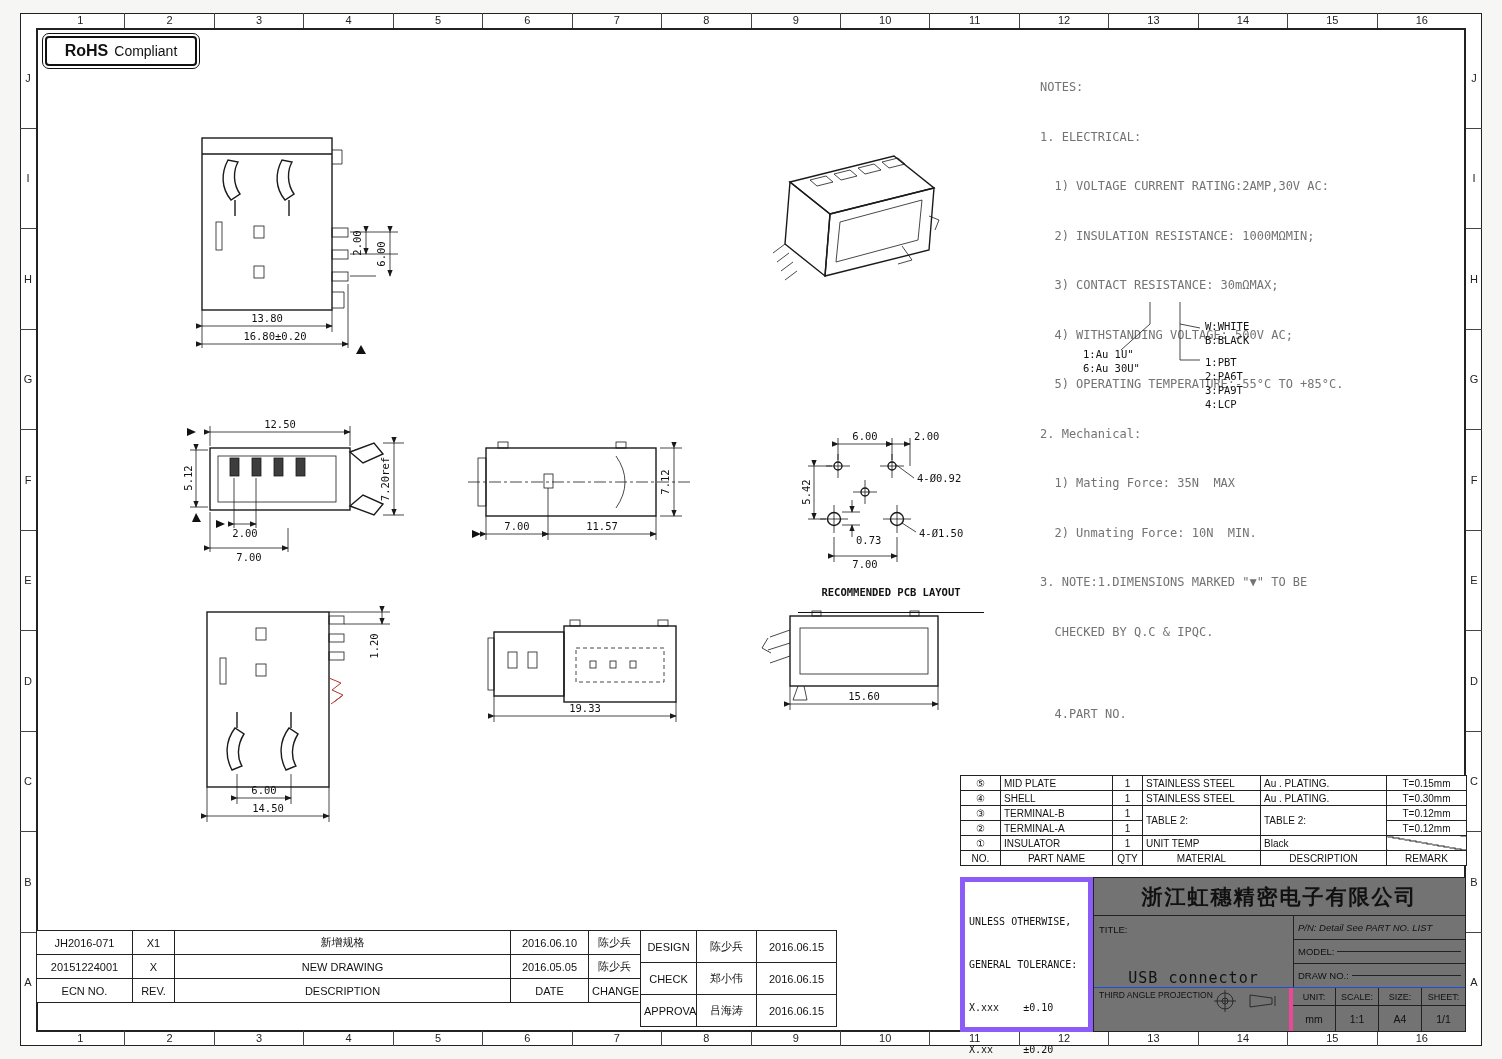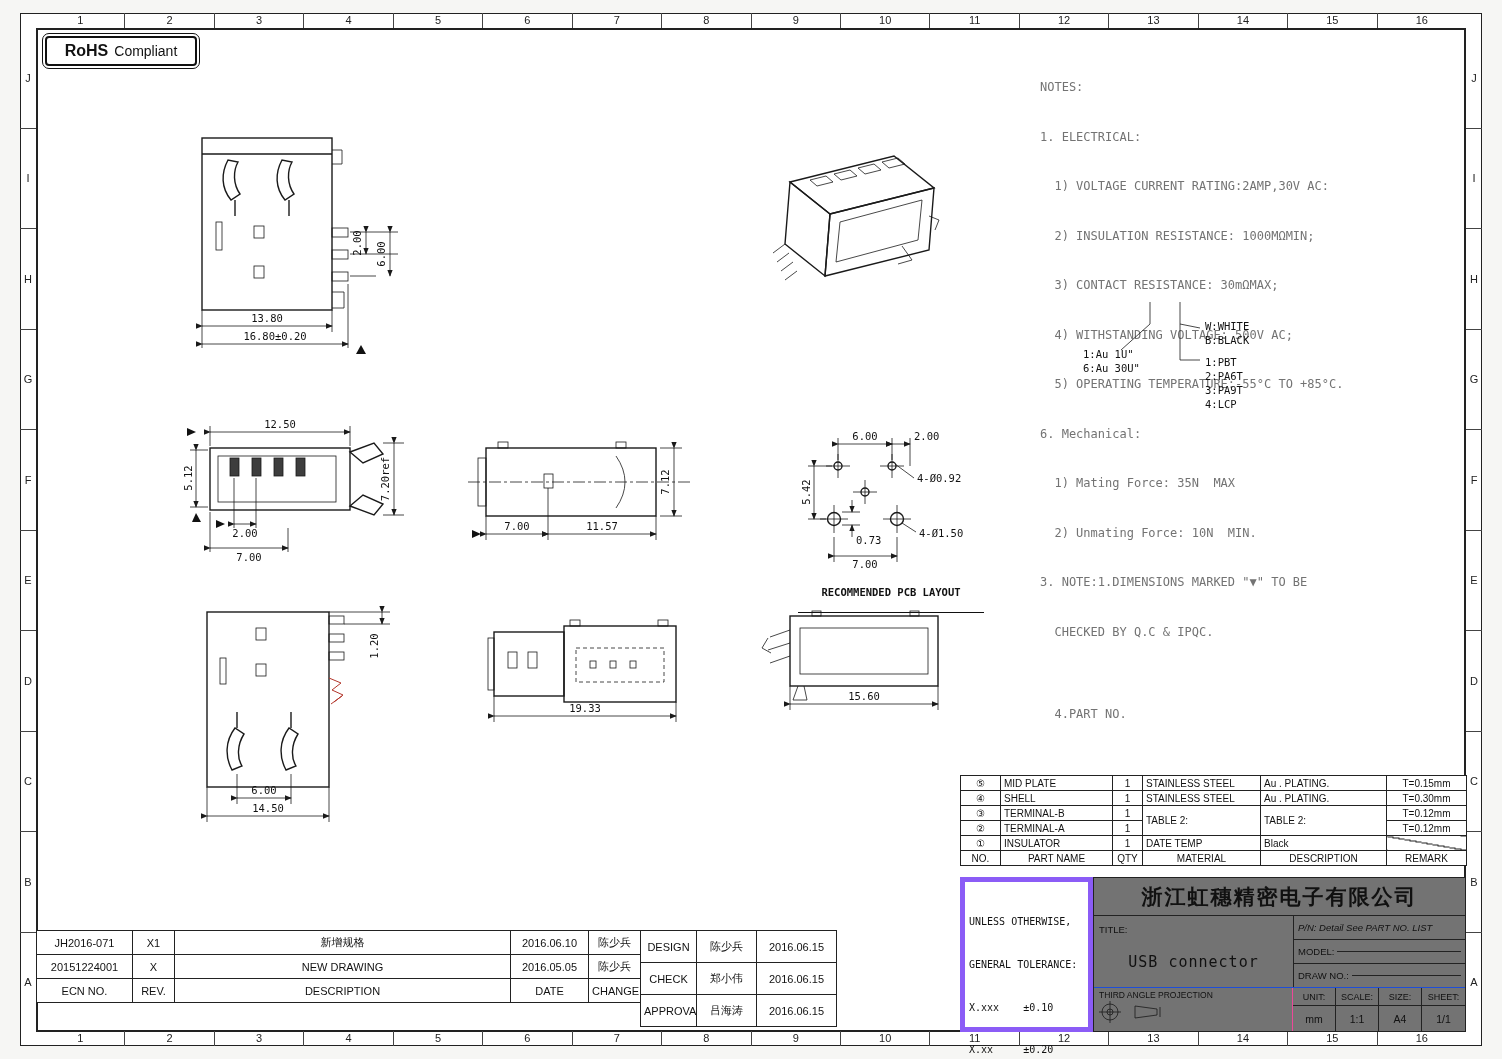--- a/index.html
+++ b/index.html
@@ -36,28 +36,28 @@
   table.bom td.l{text-align:left}
   td.diag{background-image:linear-gradient(to top right,transparent 48%,#222 48%,#222 52%,transparent 52%)}
   table.rev td{height:24px;font-size:11px}
   table.appr td{height:32px;font-size:11px}
   .tol{position:absolute;left:960px;top:877px;width:133px;height:155px;border:5px solid #8b5cf6;font-family:"DejaVu Sans Mono",monospace;font-size:10px;line-height:14.2px;white-space:pre;padding:5px 4px;background:#fff}
   .titleblock{position:absolute;left:1093px;top:877px;width:373px;height:155px;border:1px solid #222;background:#737373}
   .company{height:38px;border-bottom:1px solid #222;display:flex;align-items:center;justify-content:center;font-size:21px;font-weight:bold;letter-spacing:2px}
   .tb-mid{display:flex;height:72px;border-bottom:1px solid #1d4ed8}
   .tb-title{width:200px;border-right:1px solid #222;padding:3px 5px}
   .tb-title .lbl{font-size:9.5px}
-  .tb-title .big{font-family:"DejaVu Sans Mono",monospace;font-size:15px;text-align:center;margin-top:16px;letter-spacing:1px}
+  .tb-title .big{font-family:"DejaVu Sans Mono",monospace;font-size:15px;text-align:center;margin-top:32px;letter-spacing:1px}
   .tb-meta{flex:1;display:flex;flex-direction:column}
   .meta-row{flex:1;border-bottom:1px solid #222;font-size:9.5px;display:flex;align-items:center;padding:0 4px;gap:3px}
   .meta-row:last-child{border-bottom:none}
   .pn{font-style:italic}
   .fill-line{flex:1;height:1px;background:#222}
   .tb-bottom{display:flex;height:43px}
-  .proj{width:200px;border-right:1px solid #ec4899;padding:2px 5px;font-size:8.5px;display:flex;flex-direction:column;gap:1px}
+  .proj{width:200px;border-right:4px solid #ec4899;padding:2px 5px;font-size:8.5px;display:flex;flex-direction:row;gap:1px}
   .cell4{width:43.25px;border-right:1px solid #222;display:flex;flex-direction:column;font-size:9px;text-align:center}
   .cell4:last-child{border-right:none}
   .c4h{height:18px;border-bottom:1px solid #222;line-height:18px}
   .c4v{flex:1;display:flex;align-items:center;justify-content:center;font-size:10.5px}
 </style>
 </head>
 <body>
 
 <div class="frame outer"></div>
 <div class="frame inner"></div>
@@ -129,21 +129,21 @@
 </div>
 
 <div class="notes">
   <div>NOTES:</div>
   <div>1. ELECTRICAL:</div>
   <div>  1) VOLTAGE CURRENT RATING:2AMP,30V AC:</div>
   <div>  2) INSULATION RESISTANCE: 1000MΩMIN;</div>
   <div>  3) CONTACT RESISTANCE: 30mΩMAX;</div>
   <div>  4) WITHSTANDING VOLTAGE: 500V AC;</div>
   <div>  5) OPERATING TEMPERATURE:-55°C TO +85°C.</div>
-  <div>6. Mechanical:</div>
+  <div>2. Mechanical:</div>
   <div>  1) Mating Force: 35N  MAX</div>
   <div>  2) Unmating Force: 10N  MIN.</div>
   <div>3. NOTE:1.DIMENSIONS MARKED "▼" TO BE</div>
   <div>  CHECKED BY Q.C &amp; IPQC.</div>
   <div></div>
   <div>  4.PART NO.</div>
 </div>
 
 <svg class="view" style="left:1055px;top:298px" width="280" height="118" viewBox="0 0 280 118">
   <g class="thin">
@@ -489,21 +489,21 @@
   <tr>
     <td>②</td>
     <td class="l">TERMINAL-A</td>
     <td>1</td>
     <td>T=0.12mm</td>
   </tr>
   <tr>
     <td>①</td>
     <td class="l">INSULATOR</td>
     <td>1</td>
-    <td class="l">DATE TEMP</td>
+    <td class="l">UNIT TEMP</td>
     <td class="l">Black</td>
     <td class="diag"></td>
   </tr>
   <tr>
     <td>NO.</td>
     <td>PART NAME</td>
     <td>QTY</td>
     <td>MATERIAL</td>
     <td>DESCRIPTION</td>
     <td>REMARK</td>

